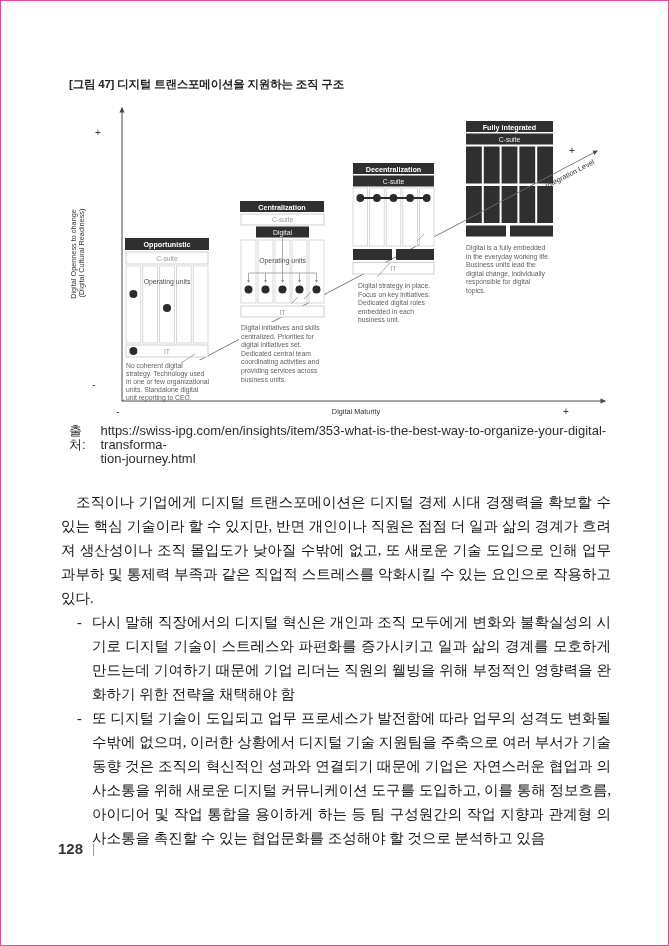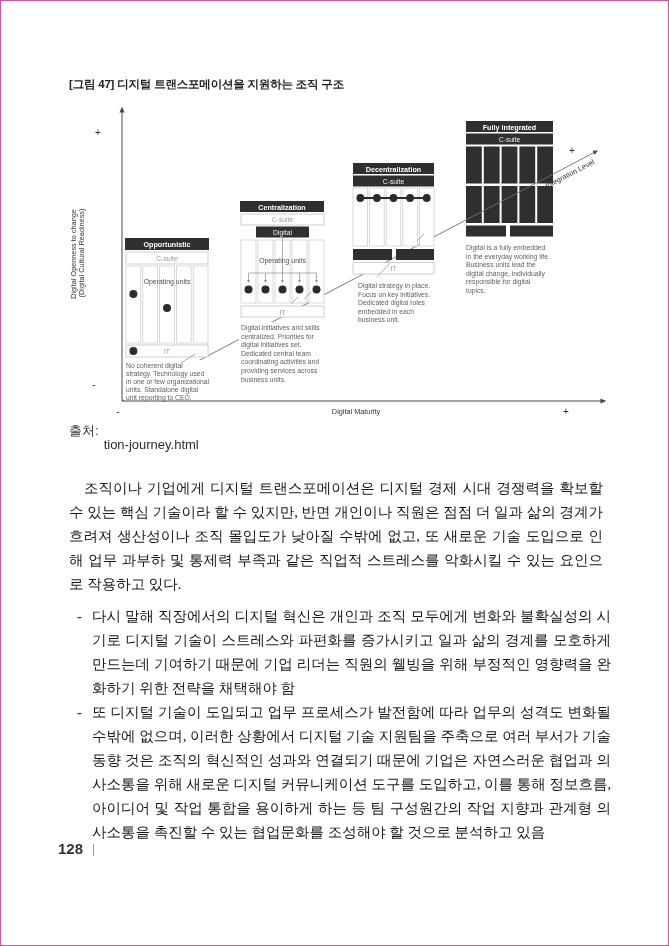--- a/index.html
+++ b/index.html
@@ -26,21 +26,21 @@
   .axis{stroke:#4a4a4a;stroke-width:1;}
   .axis-label{fill:#333;font-size:7.3px;font-family:"Liberation Sans",sans-serif;}
   .sign{fill:#333;font-size:10px;font-family:"Liberation Sans",sans-serif;}
   .diag{stroke:#6e6e6e;stroke-width:0.9;}
   .leader{stroke:#8a8a8a;stroke-width:0.7;}
   .dot{fill:#2b2b2b;}
   .source{display:flex;gap:5px;font-size:13px;color:#2d2d2d;margin:4px 0 0 8px;line-height:14px;
     font-family:"Liberation Sans",sans-serif;}
   .text-block{margin-top:24px;font-family:"Liberation Serif","DejaVu Serif",serif;
     font-size:14.5px;line-height:24px;color:#161616;text-align:justify;word-break:break-all;}
-  .para{margin:8px;text-indent:15px;}
+  .para{margin:0;text-indent:15px;}
   .bullet{display:grid;grid-template-columns:15px 1fr;padding-left:16px;}
   .bullet .dash{text-align:left;}
   .footer{position:absolute;left:57px;top:839px;display:flex;align-items:center;gap:9px;}
   .footer .pageno{font-size:15px;font-weight:bold;color:#333;font-family:"Liberation Sans",sans-serif;}
   .footer .sep{color:#9a9a9a;font-size:12px;}
   .footer .doctitle{font-size:10.3px;font-weight:bold;color:#3d3d3d;letter-spacing:-0.2px;
     font-family:"Liberation Sans",sans-serif;}
 </style>
 </head>
 <body>
@@ -207,21 +207,21 @@
       <line class="leader" x1="230" y1="206" x2="237" y2="199"></line>
       <line class="leader" x1="243" y1="201" x2="250" y2="194"></line>
       <line class="leader" x1="316" y1="179" x2="329" y2="165"></line>
       <line class="leader" x1="356" y1="143" x2="363" y2="136"></line>
     </svg>
     </div>
 
     <div class="source">
       <span>출처:</span>
       <div>
-        <br>
+        <span>https://swiss-ipg.com/en/insights/item/353-what-is-the-best-way-to-organize-your-digital-transforma-</span><br>
         <span>tion-journey.html</span>
       </div>
     </div>
 
     <div class="text-block">
       <p class="para">조직이나 기업에게 디지털 트랜스포메이션은 디지털 경제 시대 경쟁력을 확보할 수 있는 핵심 기술이라 할 수 있지만, 반면 개인이나 직원은 점점 더 일과 삶의 경계가 흐려져 생산성이나 조직 몰입도가 낮아질 수밖에 없고, 또 새로운 기술 도입으로 인해 업무 과부하 및 통제력 부족과 같은 직업적 스트레스를 악화시킬 수 있는 요인으로 작용하고 있다.</p>
       <div class="bullet">
         <span class="dash">-</span>
         <span>다시 말해 직장에서의 디지털 혁신은 개인과 조직 모두에게 변화와 불확실성의 시기로 디지털 기술이 스트레스와 파편화를 증가시키고 일과 삶의 경계를 모호하게 만드는데 기여하기 때문에 기업 리더는 직원의 웰빙을 위해 부정적인 영향력을 완화하기 위한 전략을 채택해야 함</span>
       </div>

